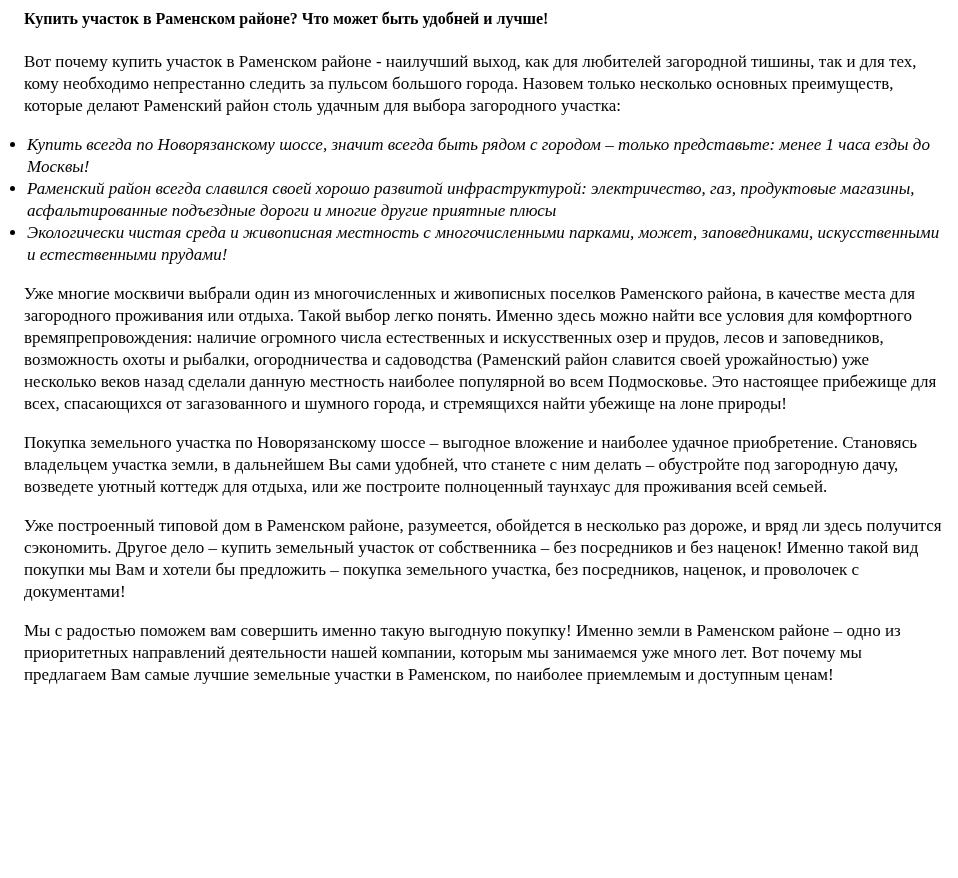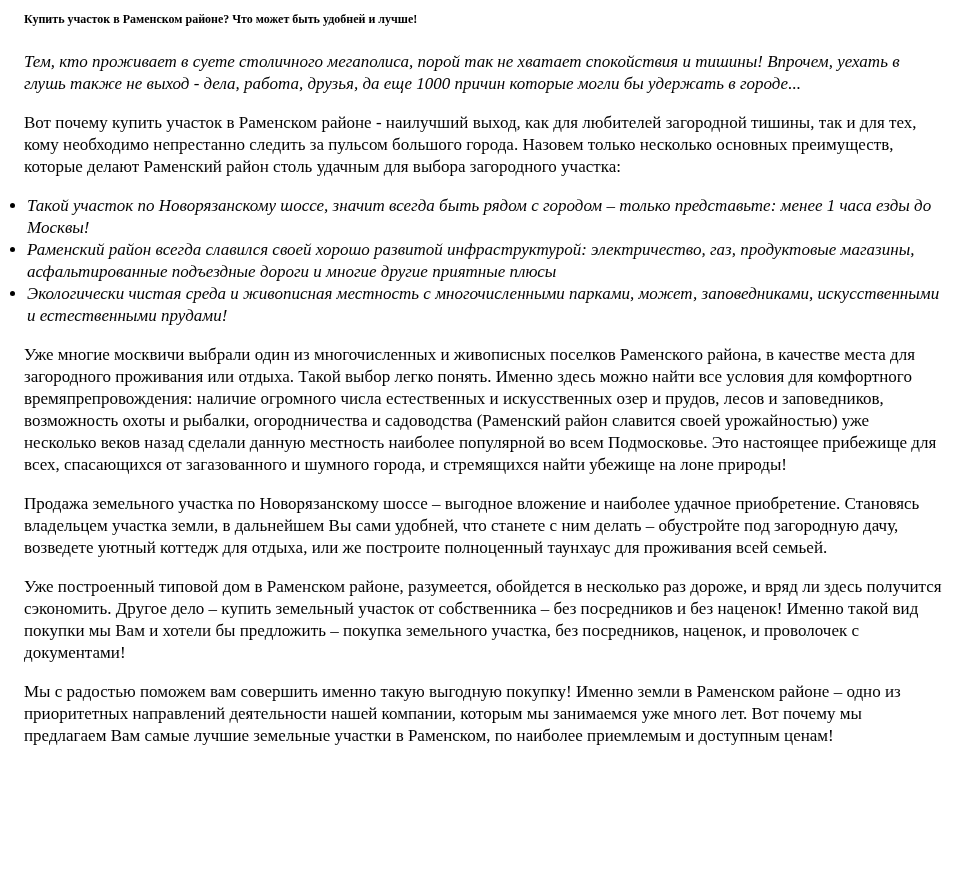--- a/index.html
+++ b/index.html
@@ -9,21 +9,21 @@
     box-sizing: border-box;
     font-family: "Liberation Serif", "DejaVu Serif", serif;
     font-size: 17px;
     line-height: 22px;
     color: #000000;
   }
   .doc {
     padding: 8px 14px 12px 24px;
   }
   h1.heading {
-    font-size: 12px;
+    font-size: 16px;
     line-height: 22px;
     font-weight: bold;
     margin: 0 0 21px 0;
   }
   p {
     margin: 17px 0;
   }
   p:last-child { margin-bottom: 0; }
   .italic { font-style: italic; }
   .b { font-weight: normal; }
@@ -35,31 +35,30 @@
   }
   ul.advantages li { margin: 0; padding: 0; }
 </style>
 </head>
 <body>
 
 <div class="doc">
 
   <h1 class="heading">Купить участок в Раменском районе? Что может быть удобней и лучше!</h1>
 
-  <p class="italic">Тем, кто проживает в суете столичного мегаполиса, порой так не хватает спокойствия и тишины! Впрочем, уехать в глушь также не выход - дела, работа, друзья, да еще 1000 причин которые могли бы удержать в городе...</p>
 
   <p><span>Вот почему </span><span class="b">купить участок в Раменском</span><span> районе - наилучший выход, как для любителей загородной тишины, так и для тех, кому необходимо непрестанно следить за пульсом большого города. Назовем только несколько основных преимуществ, которые делают Раменский район столь удачным для выбора загородного участка:</span></p>
 
   <ul class="advantages italic">
-    <li><span class="b">Такой участок по Новорязанскому шоссе</span><span>, значит всегда быть рядом с городом – только представьте: менее 1 часа езды до Москвы!</span></li>
+    <li><span class="b">Купить всегда по Новорязанскому шоссе</span><span>, значит всегда быть рядом с городом – только представьте: менее 1 часа езды до Москвы!</span></li>
     <li>Раменский район всегда славился своей хорошо развитой инфраструктурой: электричество, газ, продуктовые магазины, асфальтированные подъездные дороги и многие другие приятные плюсы</li>
     <li>Экологически чистая среда и живописная местность с многочисленными парками, может, заповедниками, искусственными и естественными прудами!</li>
   </ul>
 
   <p>Уже многие москвичи выбрали один из многочисленных и живописных поселков Раменского района, в качестве места для загородного проживания или отдыха. Такой выбор легко понять. Именно здесь можно найти все условия для комфортного времяпрепровождения: наличие огромного числа естественных и искусственных озер и прудов, лесов и заповедников, возможность охоты и рыбалки, огородничества и садоводства (Раменский район славится своей урожайностью) уже несколько веков назад сделали данную местность наиболее популярной во всем Подмосковье. Это настоящее прибежище для всех, спасающихся от загазованного и шумного города, и стремящихся найти убежище на лоне природы!</p>
 
-  <p><span class="b">Продажа земельного участка по Новорязанскому шоссе</span><span> – выгодное вложение и наиболее удачное приобретение. Становясь владельцем участка земли, в дальнейшем Вы сами удобней, что станете с ним делать – обустройте под загородную дачу, возведете уютный коттедж для отдыха, или же построите полноценный таунхаус для проживания всей семьей.</span></p>
+  <p><span class="b">Покупка земельного участка по Новорязанскому шоссе</span><span> – выгодное вложение и наиболее удачное приобретение. Становясь владельцем участка земли, в дальнейшем Вы сами удобней, что станете с ним делать – обустройте под загородную дачу, возведете уютный коттедж для отдыха, или же построите полноценный таунхаус для проживания всей семьей.</span></p>
 
   <p><span>Уже построенный типовой дом в Раменском районе, разумеется, обойдется в несколько раз дороже, и вряд ли здесь получится сэкономить. Другое дело – </span><span class="b">купить земельный участок от собственника</span><span> – без посредников и без наценок! Именно такой вид покупки мы Вам и хотели бы предложить – покупка земельного участка, без посредников, наценок, и проволочек с документами!</span></p>
 
   <p><span>Мы с радостью поможем вам совершить именно такую выгодную покупку! </span><span class="b">Именно земли в Раменском районе</span><span> – одно из приоритетных направлений деятельности нашей компании, которым мы занимаемся уже много лет. Вот почему мы предлагаем Вам самые лучшие земельные участки в Раменском, по наиболее приемлемым и доступным ценам!</span></p>
 
 </div>
 
 </body></html>

